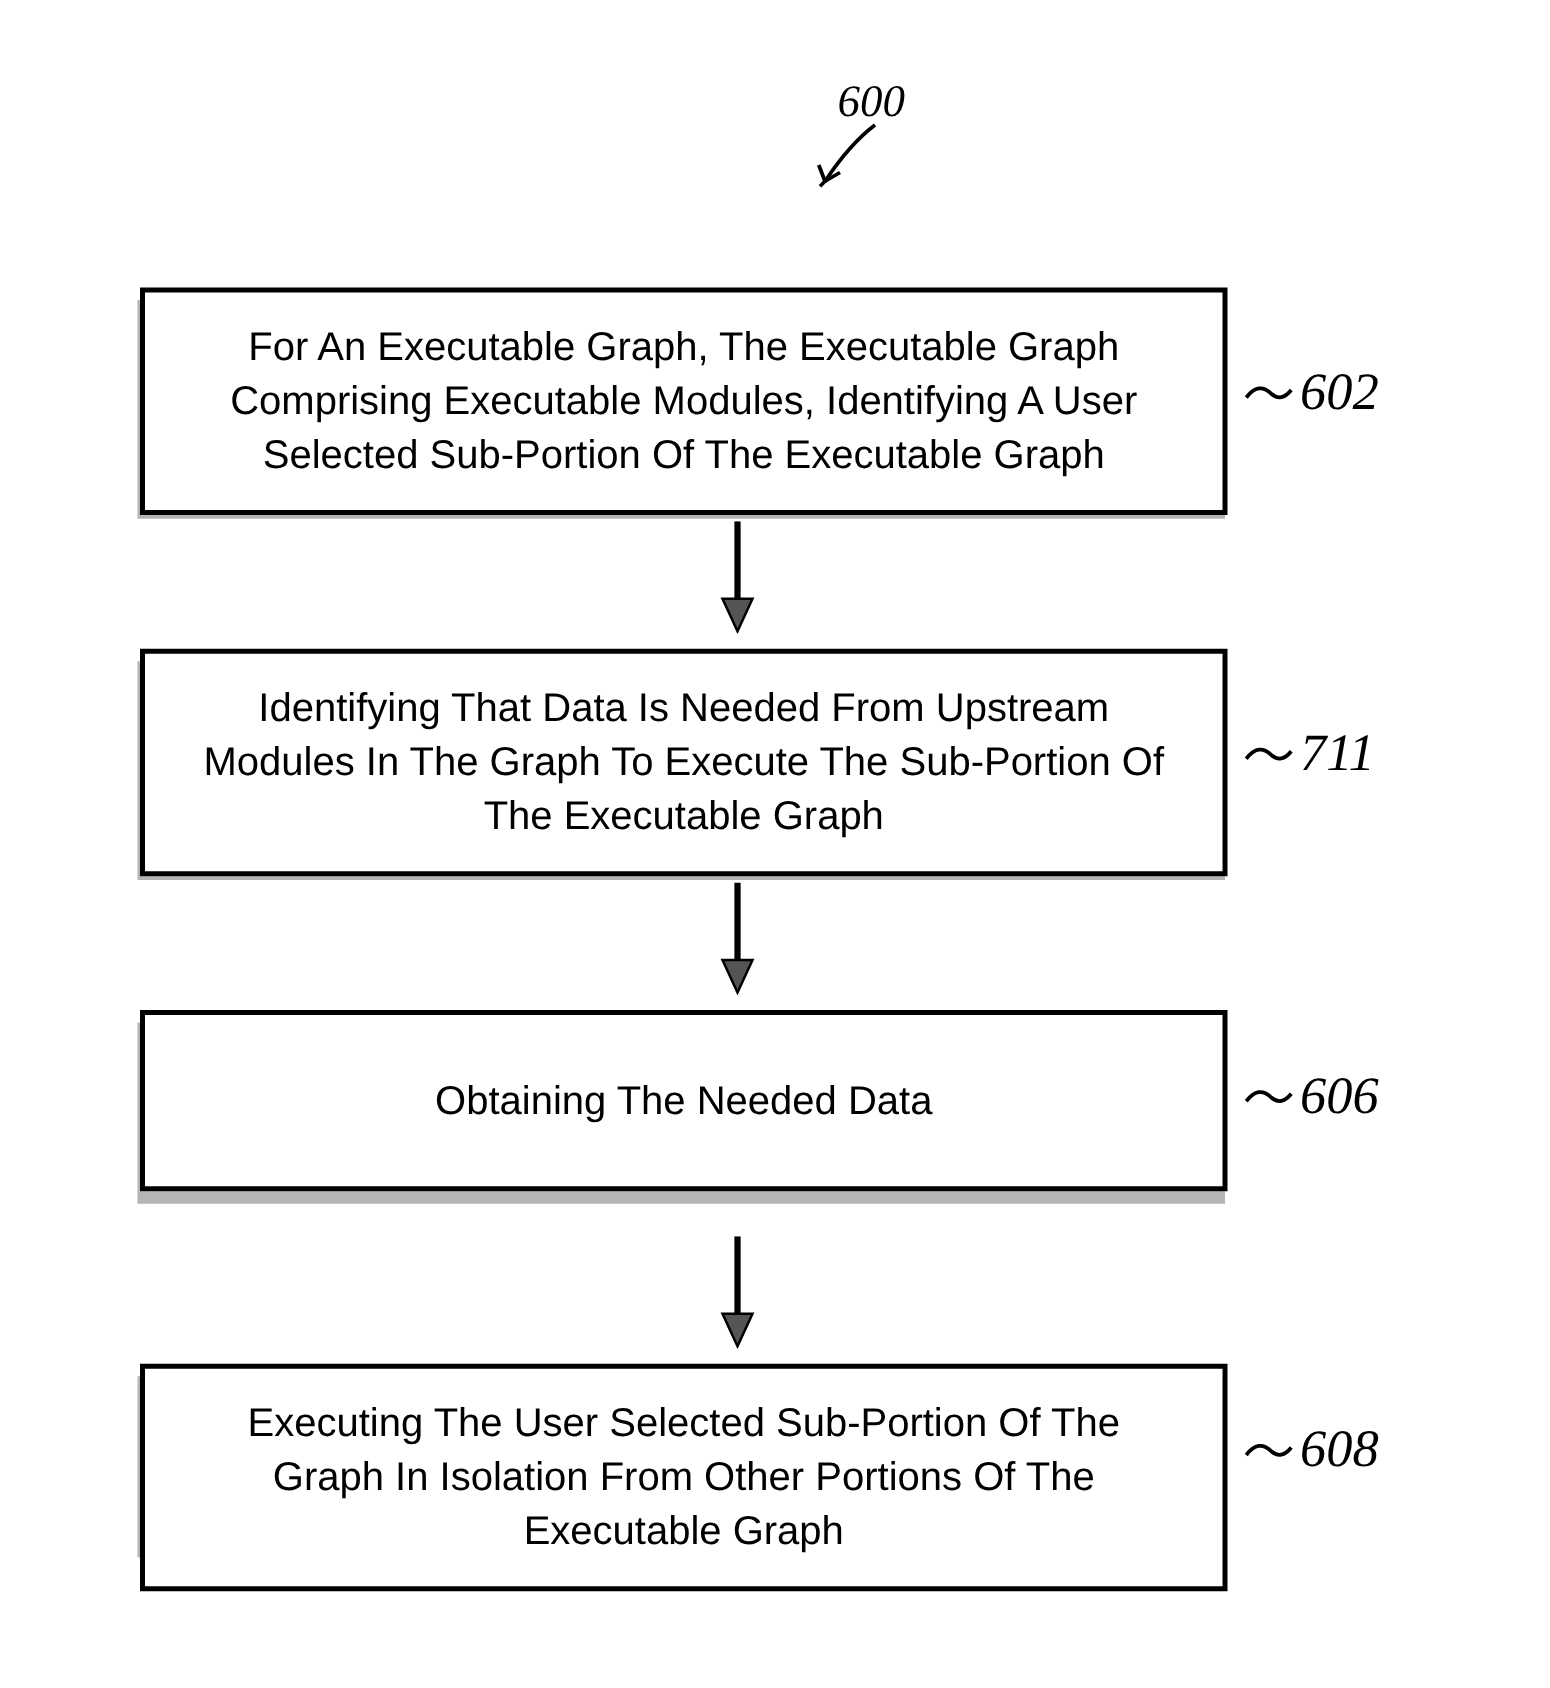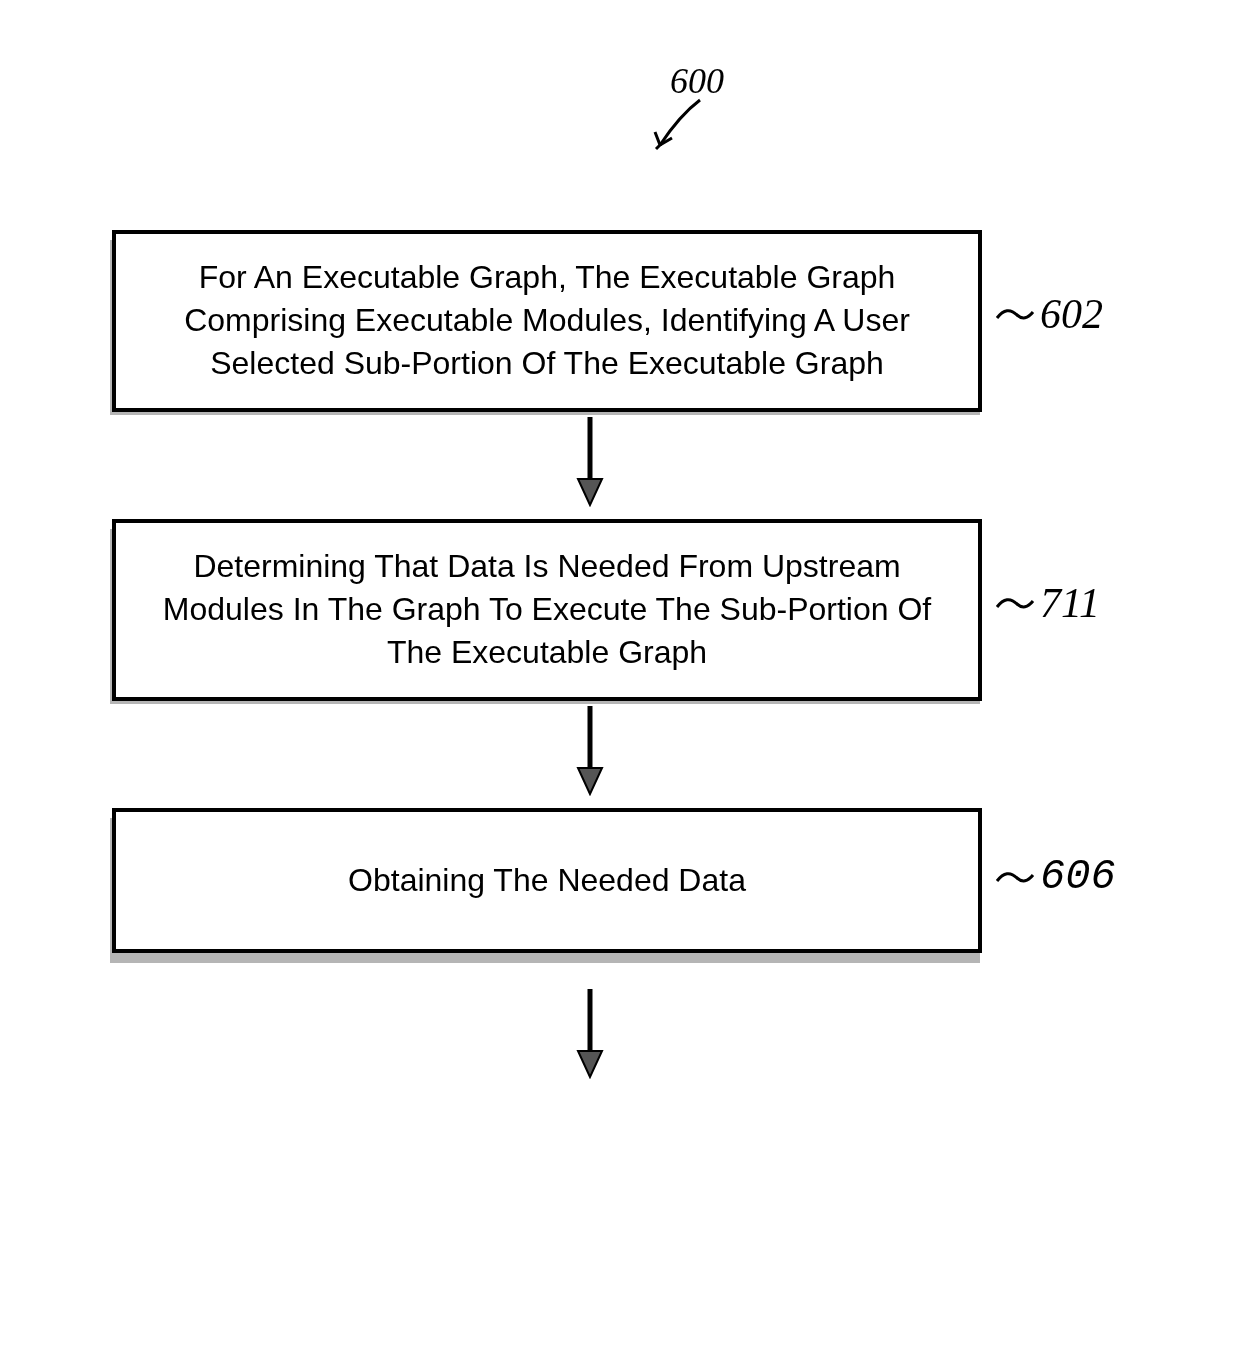--- a/index.html
+++ b/index.html
@@ -99,43 +99,53 @@
   </div>
 
   <svg class="arrow-down" width="40" height="90">
     <line x1="20" y1="0" x2="20" y2="68" stroke="#000" stroke-width="5"></line>
     <polygon points="20,88 8,62 32,62" fill="#555" stroke="#000" stroke-width="2"></polygon>
   </svg>
 
   <div class="box-wrap" style="height:175px;">
     <div class="box-shadow" style="height:175px;"></div>
     <div class="box" style="min-height:175px;">
-      <span>Determining That Data Is Needed From Upstream Modules In The Graph To Execute The Sub-Portion Of The Executable Graph</span>
+      <span>Identifying That Data Is Needed From Upstream Modules In The Graph To Execute The Sub-Portion Of The Executable Graph</span>
     </div>
     <svg class="side-squiggle" style="left:895px; top:70px;" width="40" height="30">
       <path d="M 2 18 Q 12 5 22 15 Q 30 22 38 12" stroke="#000" stroke-width="3" fill="none"></path>
     </svg>
     <div class="side-label" style="left:940px; top:60px;">711</div>
   </div>
 
   <svg class="arrow-down" width="40" height="90">
     <line x1="20" y1="0" x2="20" y2="68" stroke="#000" stroke-width="5"></line>
     <polygon points="20,88 8,62 32,62" fill="#555" stroke="#000" stroke-width="2"></polygon>
   </svg>
 
   <div class="box-wrap" style="height:169px;">
     <div class="box-shadow" style="height:145px;"></div>
     <div class="box" style="min-height:145px;">
       <span>Obtaining The Needed Data</span>
     </div>
     <svg class="side-squiggle" style="left:895px; top:55px;" width="40" height="30">
       <path d="M 2 18 Q 12 5 22 15 Q 30 22 38 12" stroke="#000" stroke-width="3" fill="none"></path>
     </svg>
-    <div class="side-label" style="left:940px; top:45px;font-family:Liberation Mono, monospace;">606</div>
+    <div class="side-label" style="left:940px; top:45px;">606</div>
   </div>
 
   <svg class="arrow-down" width="40" height="90">
     <line x1="20" y1="0" x2="20" y2="68" stroke="#000" stroke-width="5"></line>
     <polygon points="20,88 8,62 32,62" fill="#555" stroke="#000" stroke-width="2"></polygon>
   </svg>
 
+  <div class="box-wrap" style="height:145px;">
+    <div class="box-shadow" style="height:145px;"></div>
+    <div class="box" style="min-height:145px;">
+      <span>Executing The User Selected Sub-Portion Of The Graph In Isolation From Other Portions Of The Executable Graph</span>
+    </div>
+    <svg class="side-squiggle" style="left:895px; top:55px;" width="40" height="30">
+      <path d="M 2 18 Q 12 5 22 15 Q 30 22 38 12" stroke="#000" stroke-width="3" fill="none"></path>
+    </svg>
+    <div class="side-label" style="left:940px; top:45px;">608</div>
+  </div>
 
 </div>
 
 </body></html>

